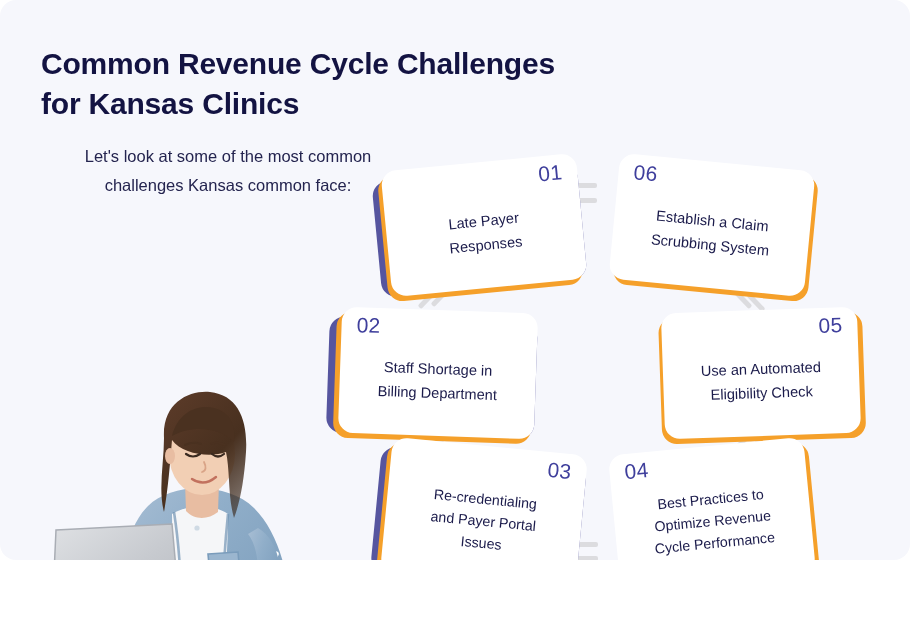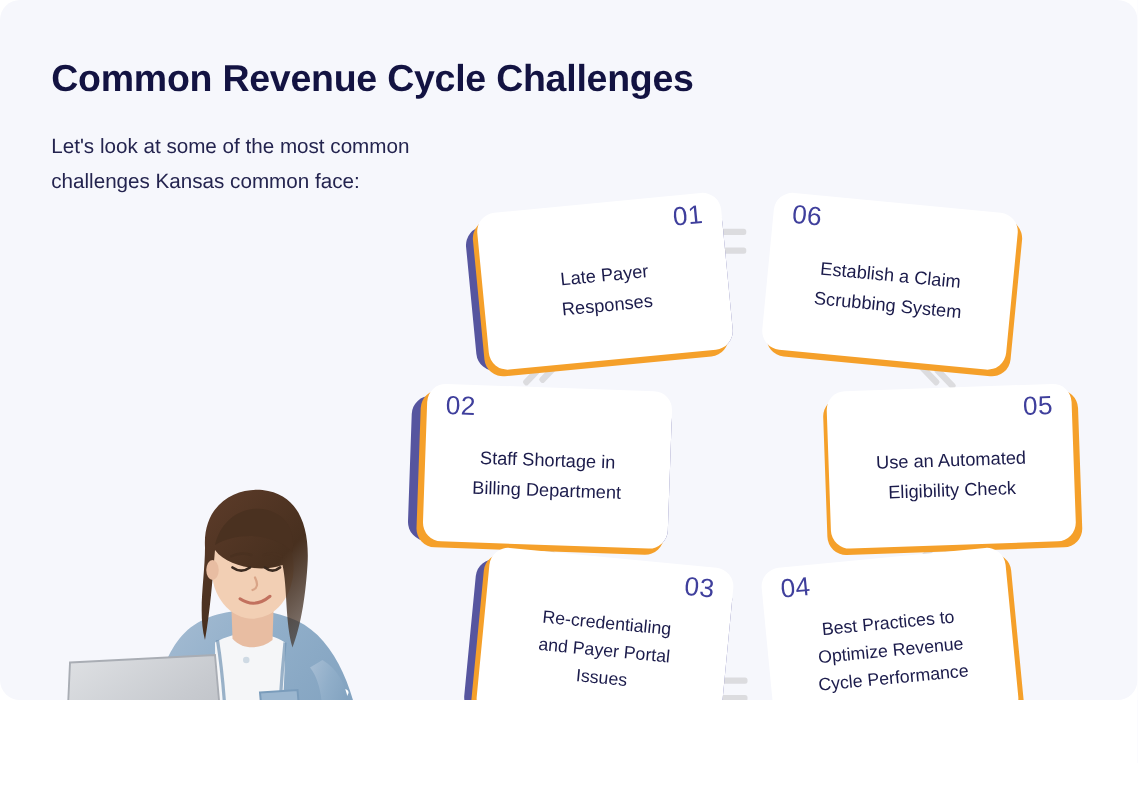--- a/index.html
+++ b/index.html
@@ -28,25 +28,26 @@
   }
   .h-title {
     font-size: 30px;
     font-weight: bold;
     color: #131342;
     line-height: 1.32;
     letter-spacing: -0.2px;
     margin: 0;
   }
   .h-sub {
-    margin: 19px 0 0 0;
+    margin: 19px 0 0 12px;
     font-size: 16.5px;
     color: #24244f;
     line-height: 1.72;
     max-width: 350px;
+    text-align: center;
   }
 
   
   #photo {
     position: absolute;
     left: 22px;
     top: 378px;
     width: 330px;
     height: 259px;
   }
@@ -114,20 +115,21 @@
   .ctext.three { padding-top: 22px; font-size: 14.2px; line-height: 1.55; }
 </style>
 </head>
 <body>
 
 <div id="stage">
 
   <div id="headings">
     <div class="h-title">
       <div>Common Revenue Cycle Challenges</div>
+      <div>for Kansas Clinics</div>
     </div>
     <div class="h-sub">
       <div>Let's look at some of the most common</div>
       <div>challenges Kansas common face:</div>
     </div>
   </div>
 
   <div id="photo">
     <svg width="330" height="259" viewBox="0 0 330 259">
       <defs>

